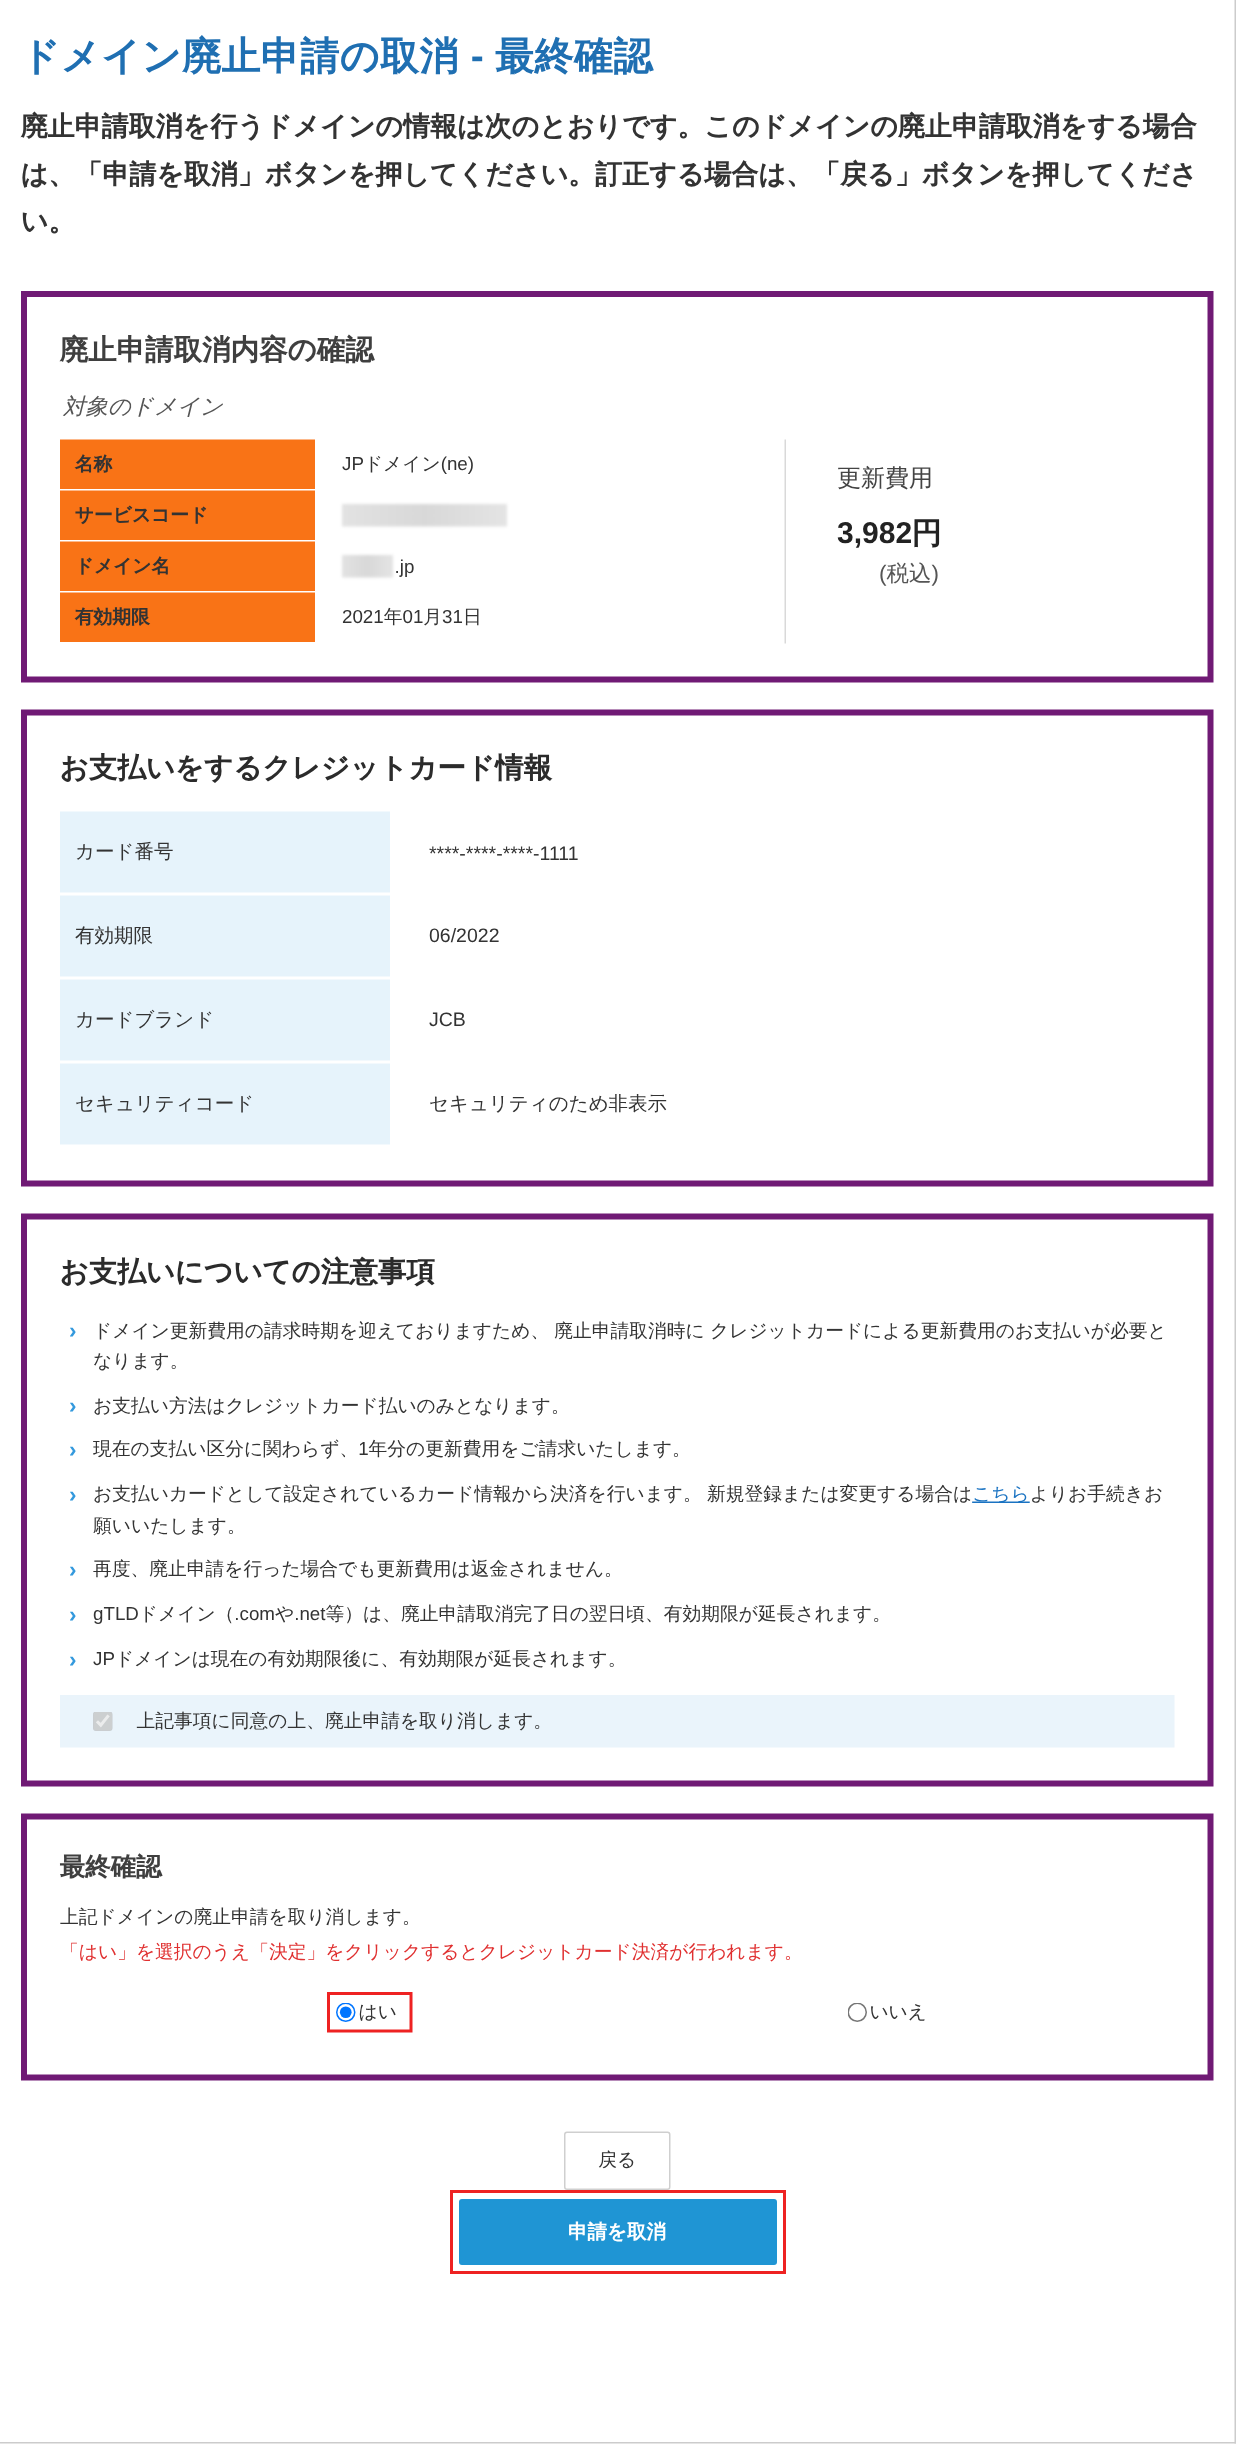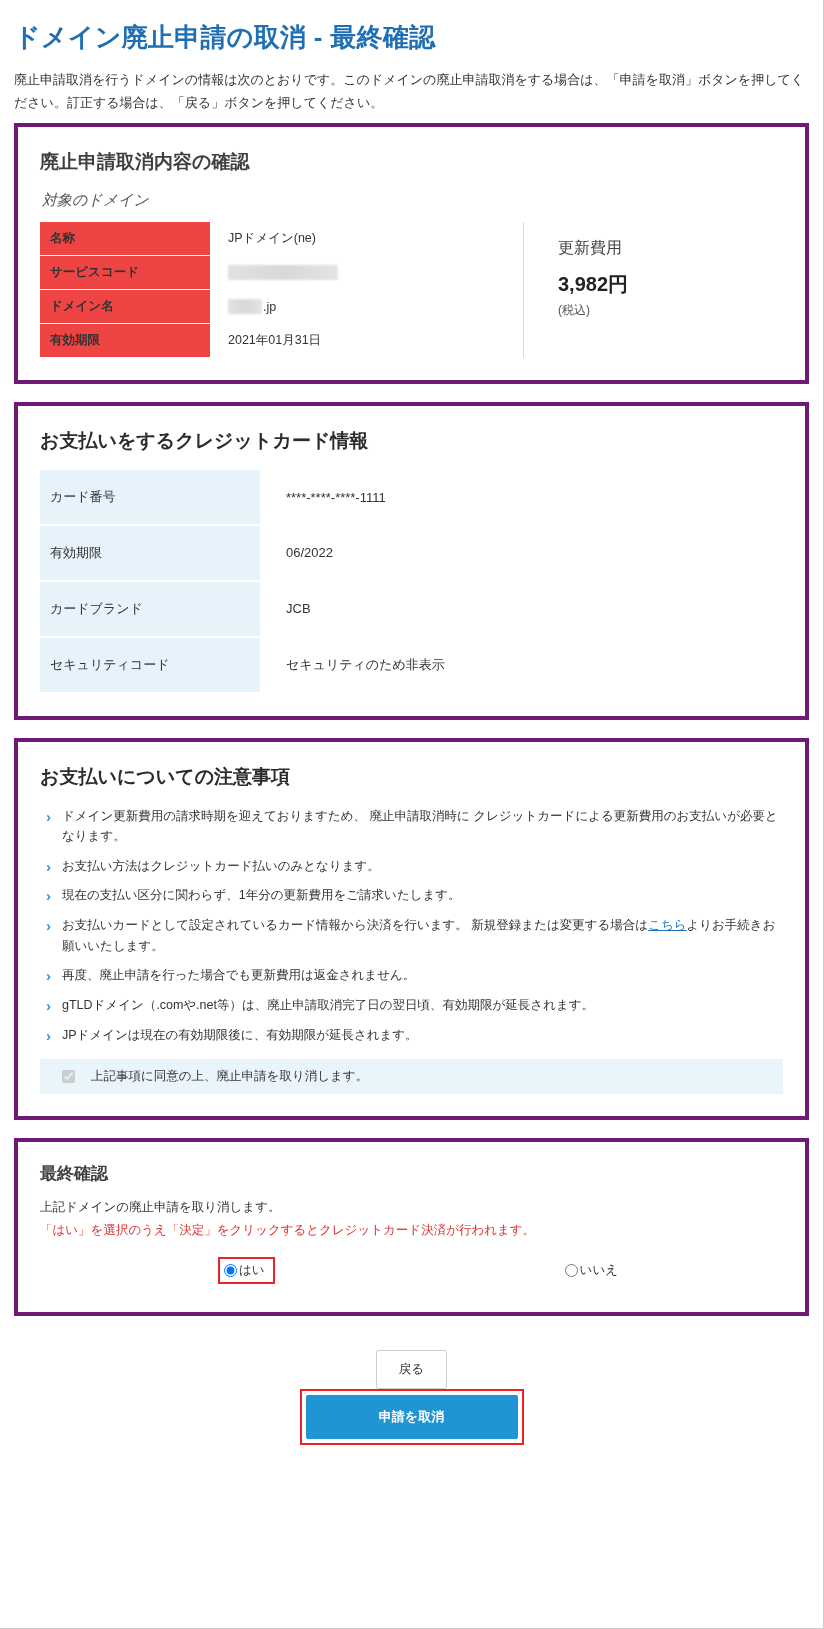--- a/index.html
+++ b/index.html
@@ -21,24 +21,25 @@
     padding: 14px 14px 0 14px;
   }
   h1.page-title {
     font-size: 26px;
     font-weight: bold;
     color: #1f6fb2;
     margin: 6px 0 14px 0;
     letter-spacing: 0.3px;
   }
   .intro {
-    font-size: 13px;
+    font-size: 18px;
     line-height: 1.75;
     color: #333;
-    margin: 0 0 8px 0;
+    margin: 0 0 30px 0;
+    font-weight: bold;
   }
   .card {
     border: 4px solid #701a75;
     background: #fff;
     margin-bottom: 18px;
     padding: 18px 22px 22px 22px;
   }
   .card h2 {
     font-size: 19px;
     font-weight: bold;
@@ -72,21 +73,21 @@
   table.kv {
     border-collapse: collapse;
     width: 100%;
   }
   table.kv td {
     padding: 8px 10px;
     font-size: 12.5px;
     vertical-align: middle;
   }
   table.kv td.k {
-    background: #ef4444;
+    background: #f97316;
     border-bottom: 1px solid #ffffff;
     width: 170px;
     font-weight: bold;
     color: #333;
   }
   table.kv td.v {
     padding-left: 18px;
     color: #333;
   }
   .masked {
@@ -102,23 +103,24 @@
     font-size: 16px;
     color: #444;
     margin-bottom: 12px;
   }
   .fee-amount {
     font-size: 20px;
     font-weight: bold;
     color: #222;
   }
   .fee-tax {
-    font-size: 12px;
+    font-size: 15px;
     color: #555;
     margin-top: 4px;
+    margin-left: 28px;
   }
   
   table.cc {
     border-collapse: collapse;
     width: 100%;
     margin-top: 4px;
   }
   table.cc td {
     font-size: 13px;
     padding: 18px 10px;

